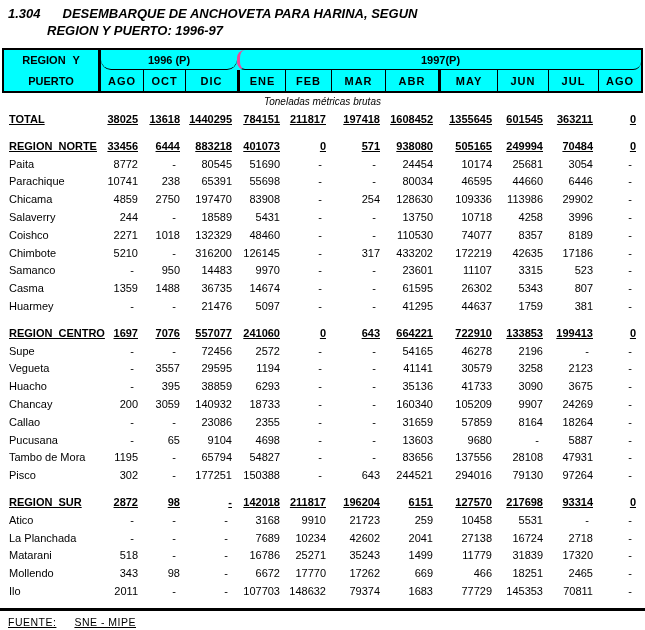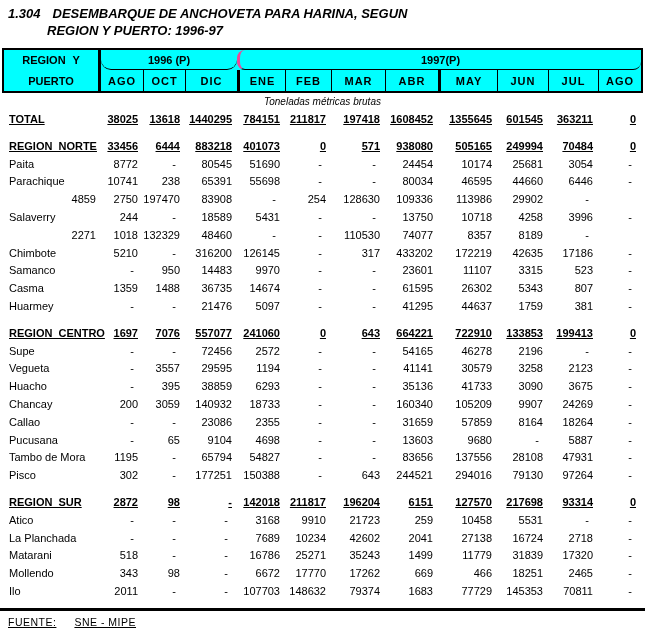--- a/index.html
+++ b/index.html
@@ -6,21 +6,21 @@
   .page{
     position:relative;
     width:645px;height:630px;
     background:#ffffff;
     font-family:"Liberation Sans", sans-serif;
     color:#000000;
     overflow:hidden;
   }
   
   .title{position:absolute;top:5px;left:8px;font-size:13px;font-weight:bold;font-style:italic;line-height:17px;}
-  .t-index{margin-right:12px;}
+  .t-index{margin-right:22px;}
   .t-line2{margin-left:39px;}
   
   .hdr-table{
     position:absolute;top:48px;left:2px;width:641px;height:45px;
     box-sizing:border-box;border:2px solid #000;
     display:grid;
     grid-template-columns:97px 42px 42px 52px 48px 46px 54px 53px 59px 51px 50px 43px;
     grid-template-rows:20px 21px;
     font-weight:bold;font-size:11px;text-align:center;
   }
@@ -135,20 +135,21 @@
         <div class="cell num"><span>55698</span></div>
         <div class="cell num dash"><span>-</span></div>
         <div class="cell num dash"><span>-</span></div>
         <div class="cell num"><span>80034</span></div>
         <div class="cell num"><span>46595</span></div>
         <div class="cell num"><span>44660</span></div>
         <div class="cell num"><span>6446</span></div>
         <div class="cell num dash"><span>-</span></div>
       </div>
       <div class="row port">
+        <div class="cell label"><span>Chicama</span></div>
         <div class="cell num"><span>4859</span></div>
         <div class="cell num"><span>2750</span></div>
         <div class="cell num"><span>197470</span></div>
         <div class="cell num"><span>83908</span></div>
         <div class="cell num dash"><span>-</span></div>
         <div class="cell num"><span>254</span></div>
         <div class="cell num"><span>128630</span></div>
         <div class="cell num"><span>109336</span></div>
         <div class="cell num"><span>113986</span></div>
         <div class="cell num"><span>29902</span></div>
@@ -162,20 +163,21 @@
         <div class="cell num"><span>5431</span></div>
         <div class="cell num dash"><span>-</span></div>
         <div class="cell num dash"><span>-</span></div>
         <div class="cell num"><span>13750</span></div>
         <div class="cell num"><span>10718</span></div>
         <div class="cell num"><span>4258</span></div>
         <div class="cell num"><span>3996</span></div>
         <div class="cell num dash"><span>-</span></div>
       </div>
       <div class="row port">
+        <div class="cell label"><span>Coishco</span></div>
         <div class="cell num"><span>2271</span></div>
         <div class="cell num"><span>1018</span></div>
         <div class="cell num"><span>132329</span></div>
         <div class="cell num"><span>48460</span></div>
         <div class="cell num dash"><span>-</span></div>
         <div class="cell num dash"><span>-</span></div>
         <div class="cell num"><span>110530</span></div>
         <div class="cell num"><span>74077</span></div>
         <div class="cell num"><span>8357</span></div>
         <div class="cell num"><span>8189</span></div>

